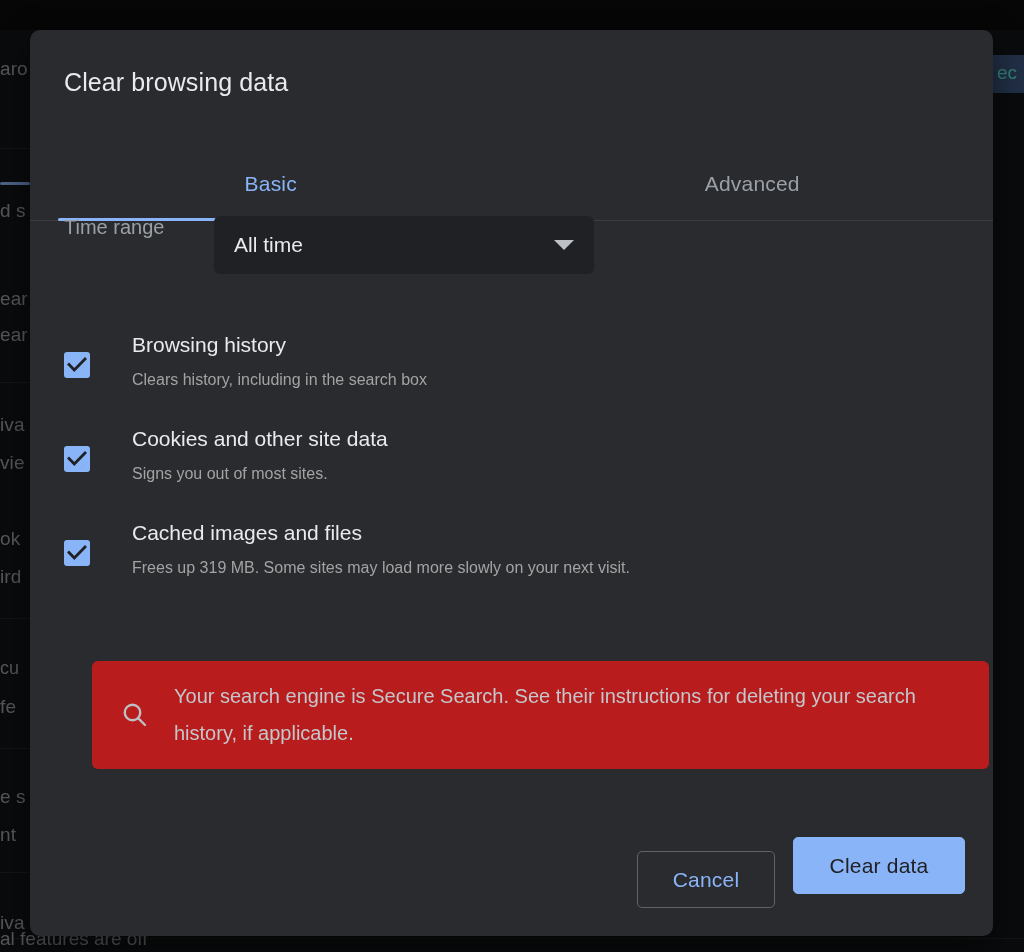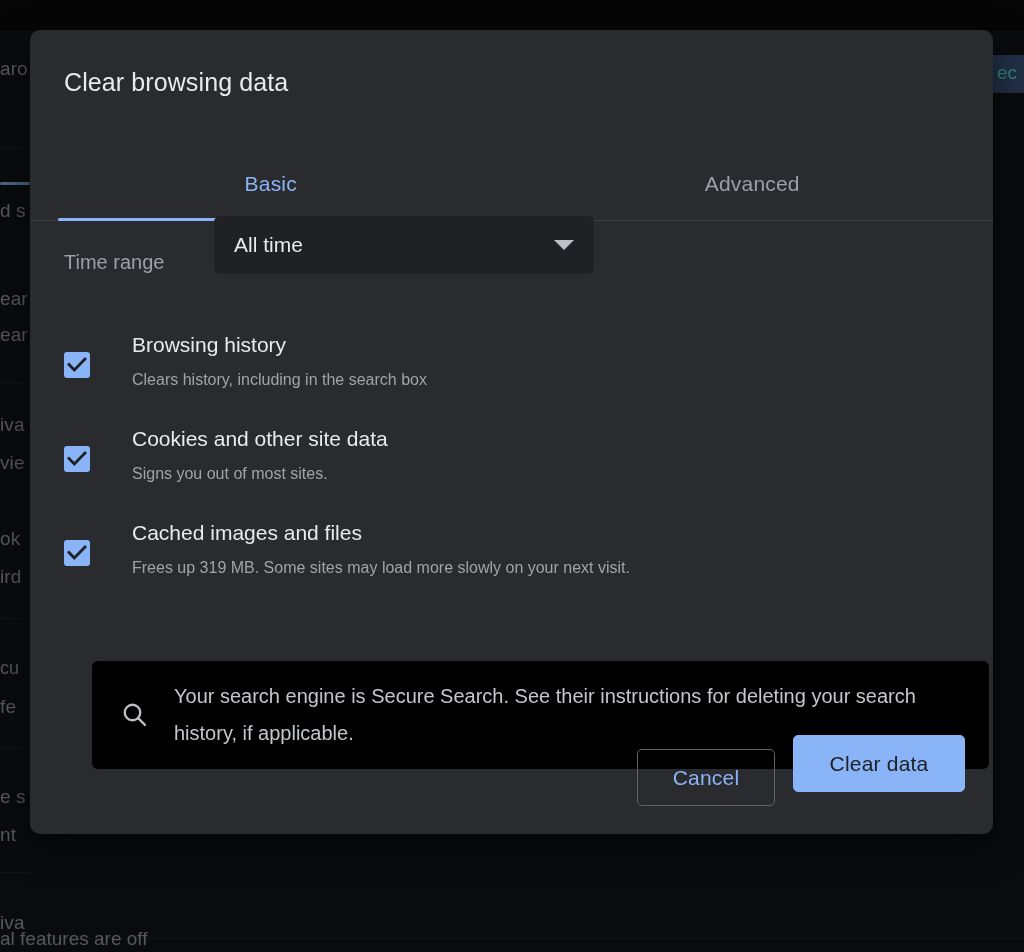--- a/index.html
+++ b/index.html
@@ -87,21 +87,21 @@
     inset: 0;
     background: rgba(0,0,0,0.45);
   }
 
   
   .dialog {
     position: absolute;
     left: 30px;
     top: 30px;
     width: 963px;
-    height: 804px;
+    height: 906px;
     background: #2a2b2e;
     border-radius: 10px;
     box-shadow: 0 12px 34px rgba(0,0,0,.55);
     overflow: hidden;
   }
 
   .dialog-title {
     position: absolute;
     left: 34px;
     top: 38px;
@@ -147,21 +147,21 @@
     background: #8ab4f8;
     border-radius: 2px;
   }
 
   
   .timerange-row {
     position: absolute;
     left: 34px;
     top: 186px;
     display: flex;
-    align-items: flex-end;
+    align-items: flex-start;
     height: 58px;
   }
 
   .timerange-label {
     font-size: 20px;
     color: #9aa0a6;
     width: 150px;
   }
 
   .select-box {
@@ -234,21 +234,21 @@
     line-height: 26px;
   }
 
   
   .info-box {
     position: absolute;
     left: 62px;
     top: 631px;
     width: 897px;
     height: 108px;
-    background: #000000;
+    background: #b91c1c;
     border-radius: 6px;
     display: flex;
     align-items: center;
     padding: 0 24px 0 26px;
   }
 
   .info-icon {
     flex: 0 0 34px;
     margin-right: 22px;
     display: flex;

